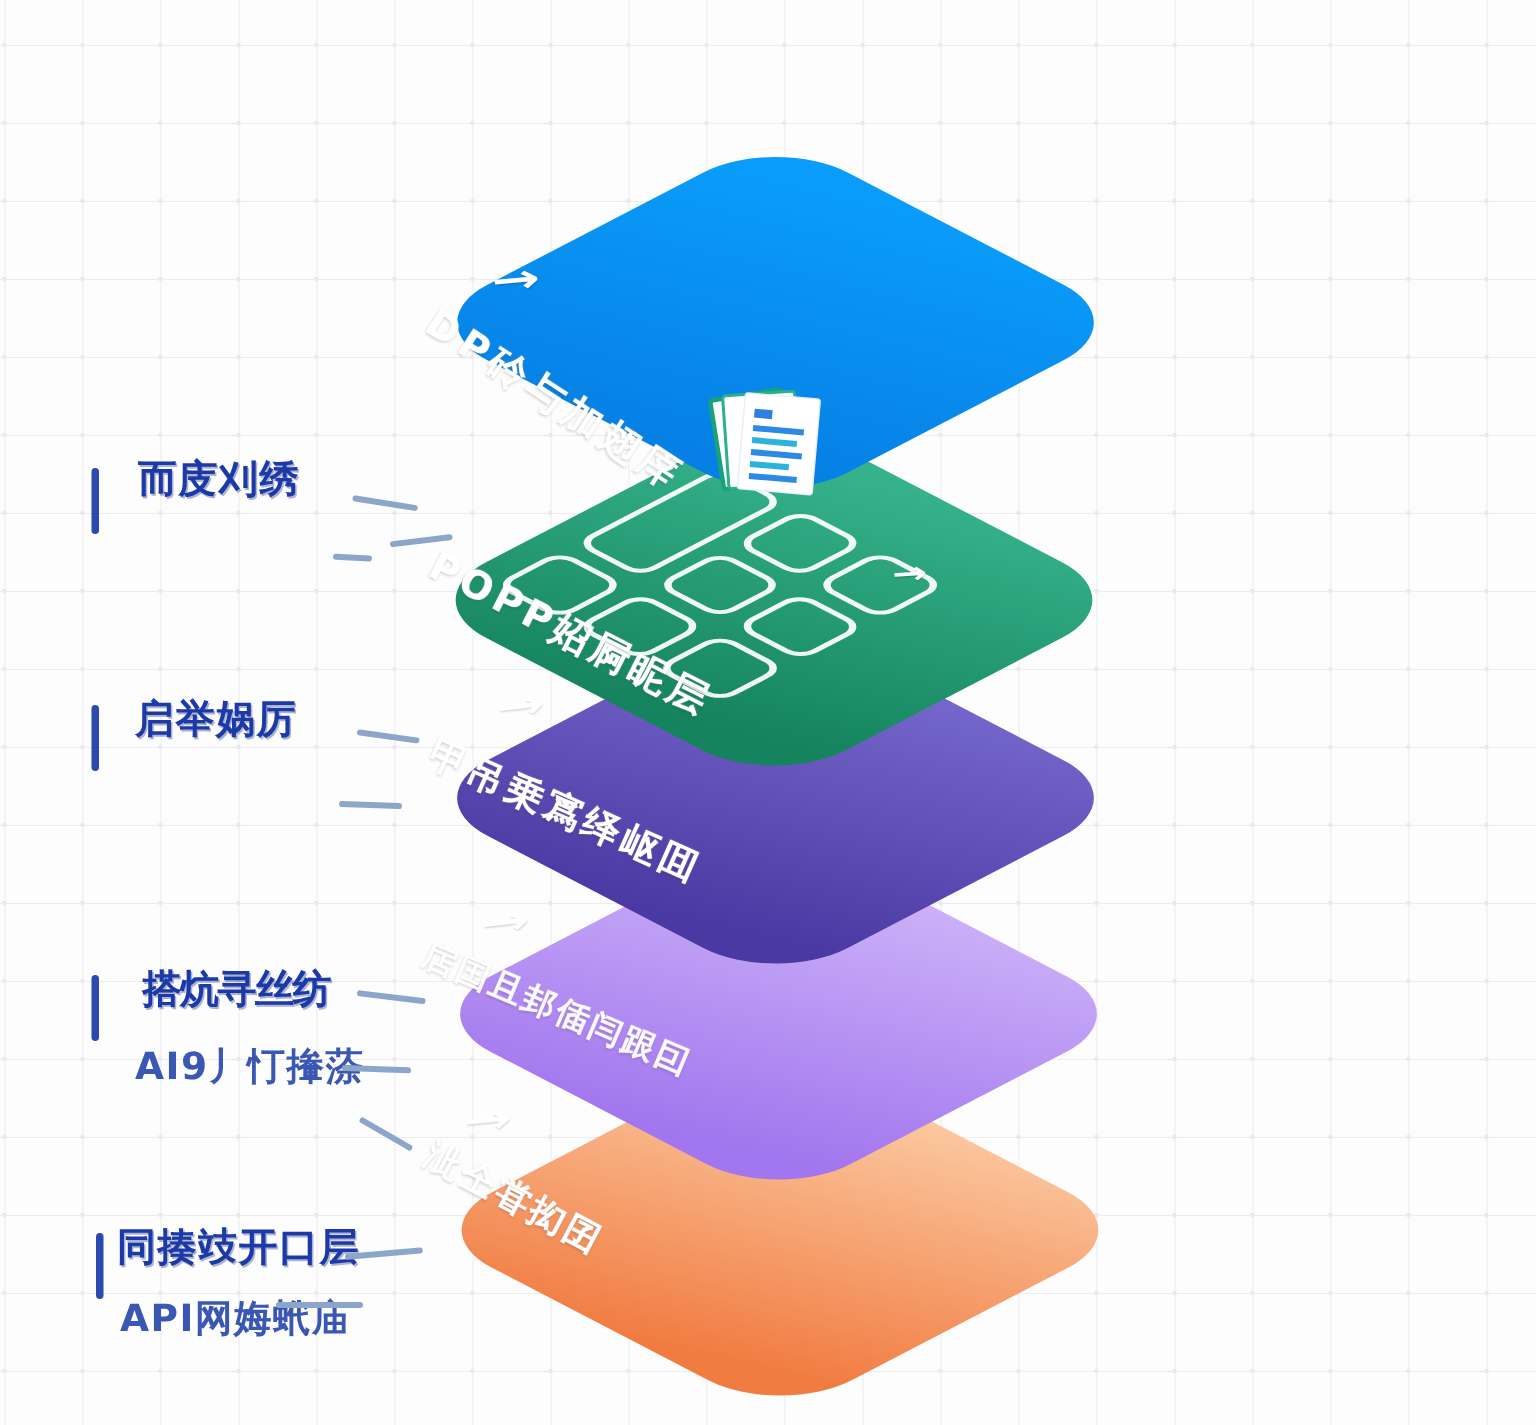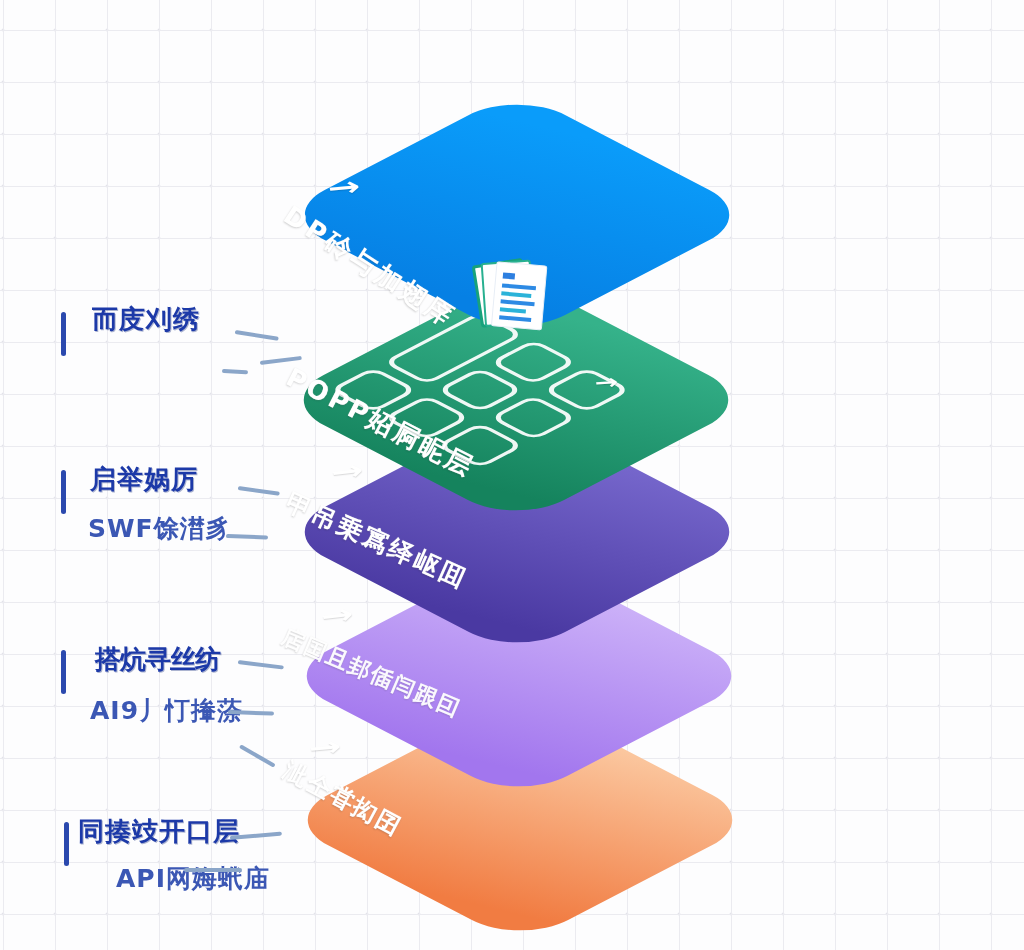--- a/index.html
+++ b/index.html
@@ -61,21 +61,21 @@
     position:absolute;font-size:26px;font-weight:bold;color:#1c39a8;white-space:nowrap;
     letter-spacing:1px;text-shadow:1px 1px 0 rgba(20,42,122,.35);z-index:70;
   }
   .lbl-sub{
     position:absolute;font-size:25px;font-weight:bold;color:#2b49ae;white-space:nowrap;
     letter-spacing:1px;opacity:.92;z-index:70;
   }
   .t-0{left:92px;top:302px;}  .s-0{left:94px;top:354px;}
   .t-1{left:90px;top:462px;text-align:center;}  .s-1{left:88px;top:512px;}
   .t-2{left:95px;top:642px;letter-spacing:-1px;}  .s-2{left:90px;top:694px;}
-  .t-3{left:78px;top:814px;}  .s-3{left:80px;top:862px;margin-left:36px;}
+  .t-3{left:78px;top:814px;}  .s-3{left:80px;top:862px;}
   .vbar{position:absolute;width:5px;height:44px;background:#2b49ae;border-radius:3px;z-index:70;}
   .b-0{left:61px;top:312px;}
   .b-1{left:61px;top:470px;}
   .b-2{left:61px;top:650px;}
   .b-3{left:64px;top:822px;}
   
   .dash{position:absolute;height:4px;background:#8ba6c9;border-radius:2px;transform-origin:0 50%;z-index:70;}
   .d-1a{left:235px;top:330px;width:44px;transform:rotate(9deg);}
   .d-1b{left:222px;top:369px;width:26px;transform:rotate(3deg);}
   .d-1c{left:260px;top:361px;width:42px;transform:rotate(-7deg);}
@@ -139,21 +139,20 @@
   <div class="arrow ar-1">→</div>
   <div class="arrow ar-2">→</div>
   <div class="arrow ar-3">→</div>
   <div class="arrow ar-4">→</div>
 
   <div class="vbar b-0"></div>
   <div class="lbl-title t-0">而庋刈绣</div>
 
   <div class="vbar b-1"></div>
   <div class="lbl-title t-1">启举娲厉</div>
-  <div class="lbl-sub s-1">SWF馀澘豸</div>
 
   <div class="vbar b-2"></div>
   <div class="lbl-title t-2">搭炕寻丝纺</div>
   <div class="lbl-sub s-2">AI9丿忊撪蒤</div>
 
   <div class="vbar b-3"></div>
   <div class="lbl-title t-3">同揍攱开口层</div>
   <div class="lbl-sub s-3">API网娒蚮庙</div>
 
   <div class="dash d-1a"></div>

